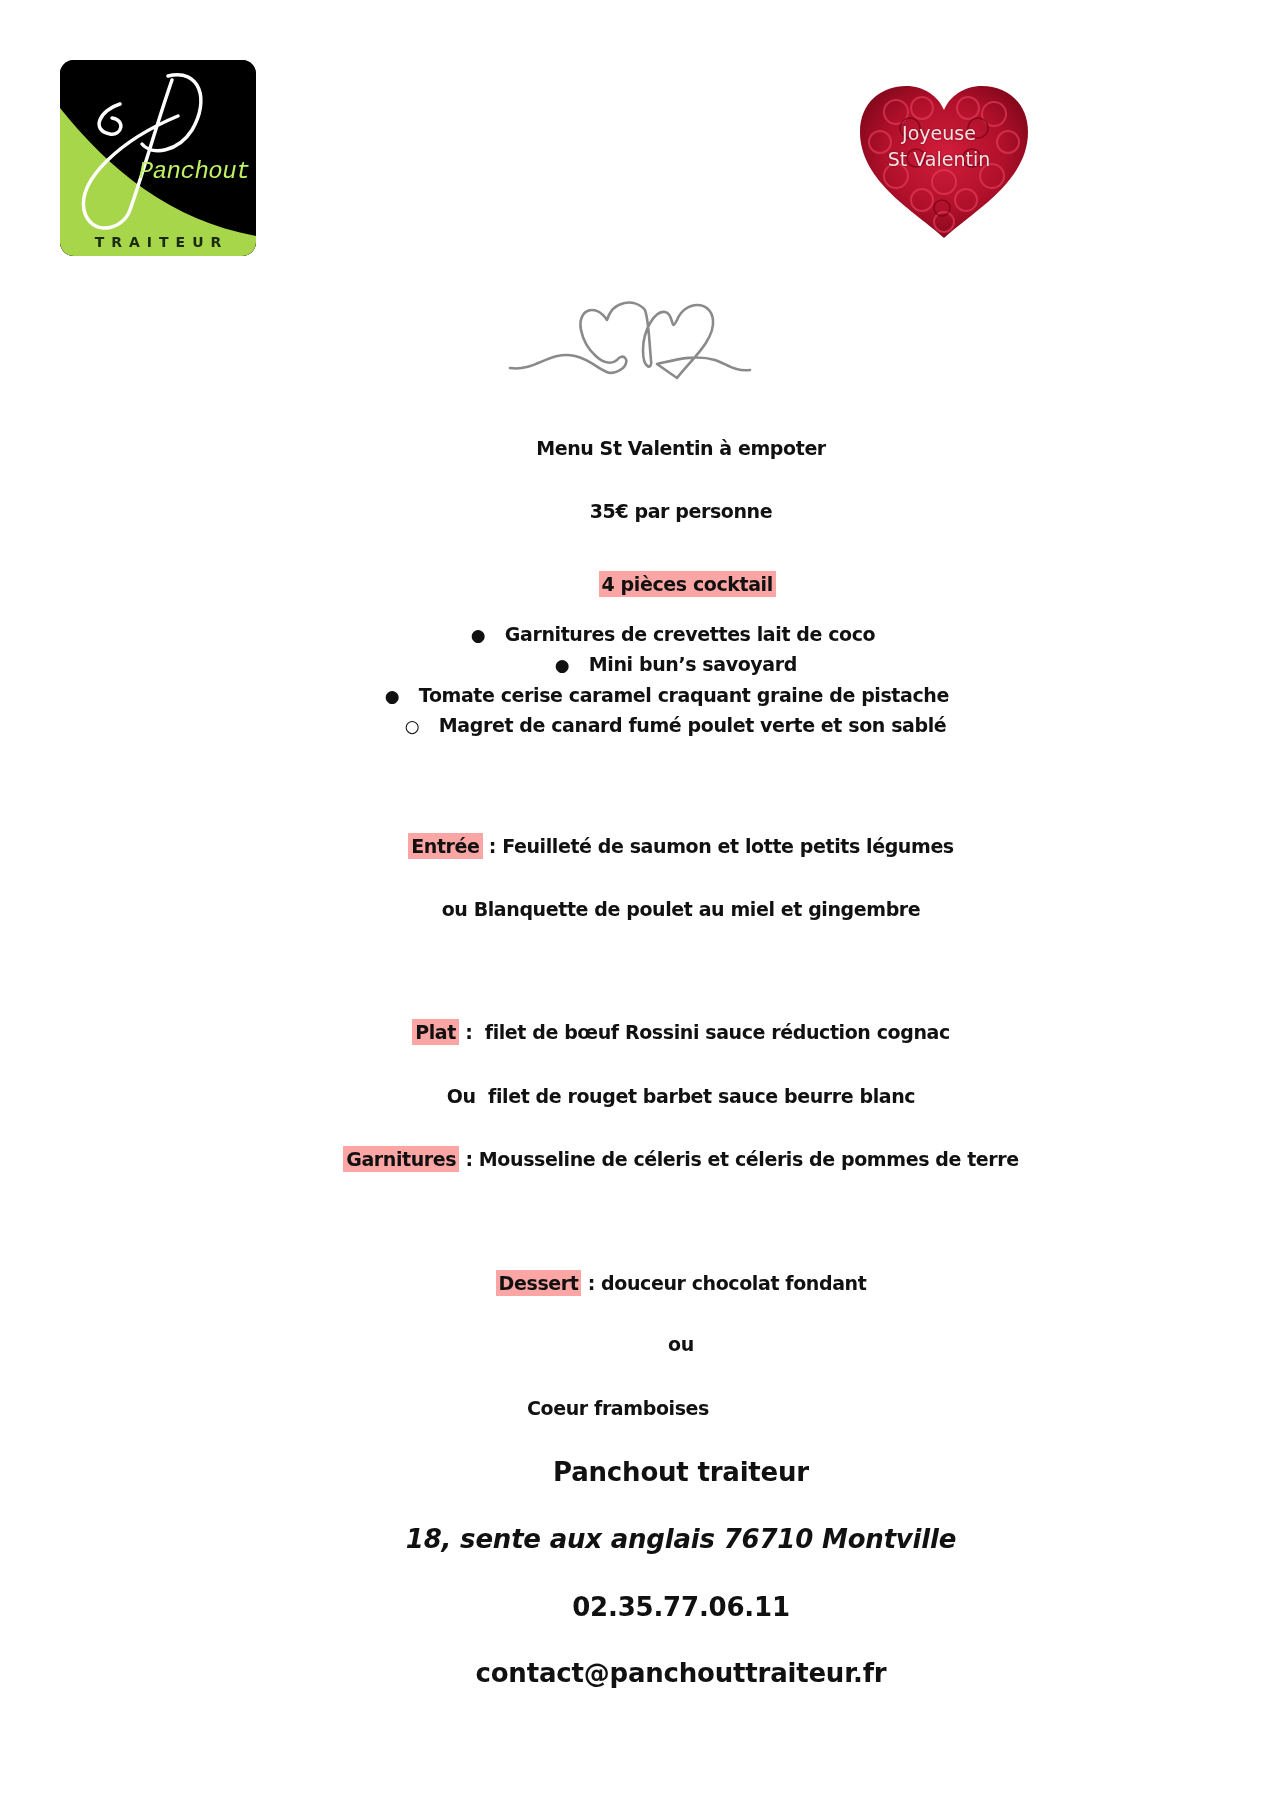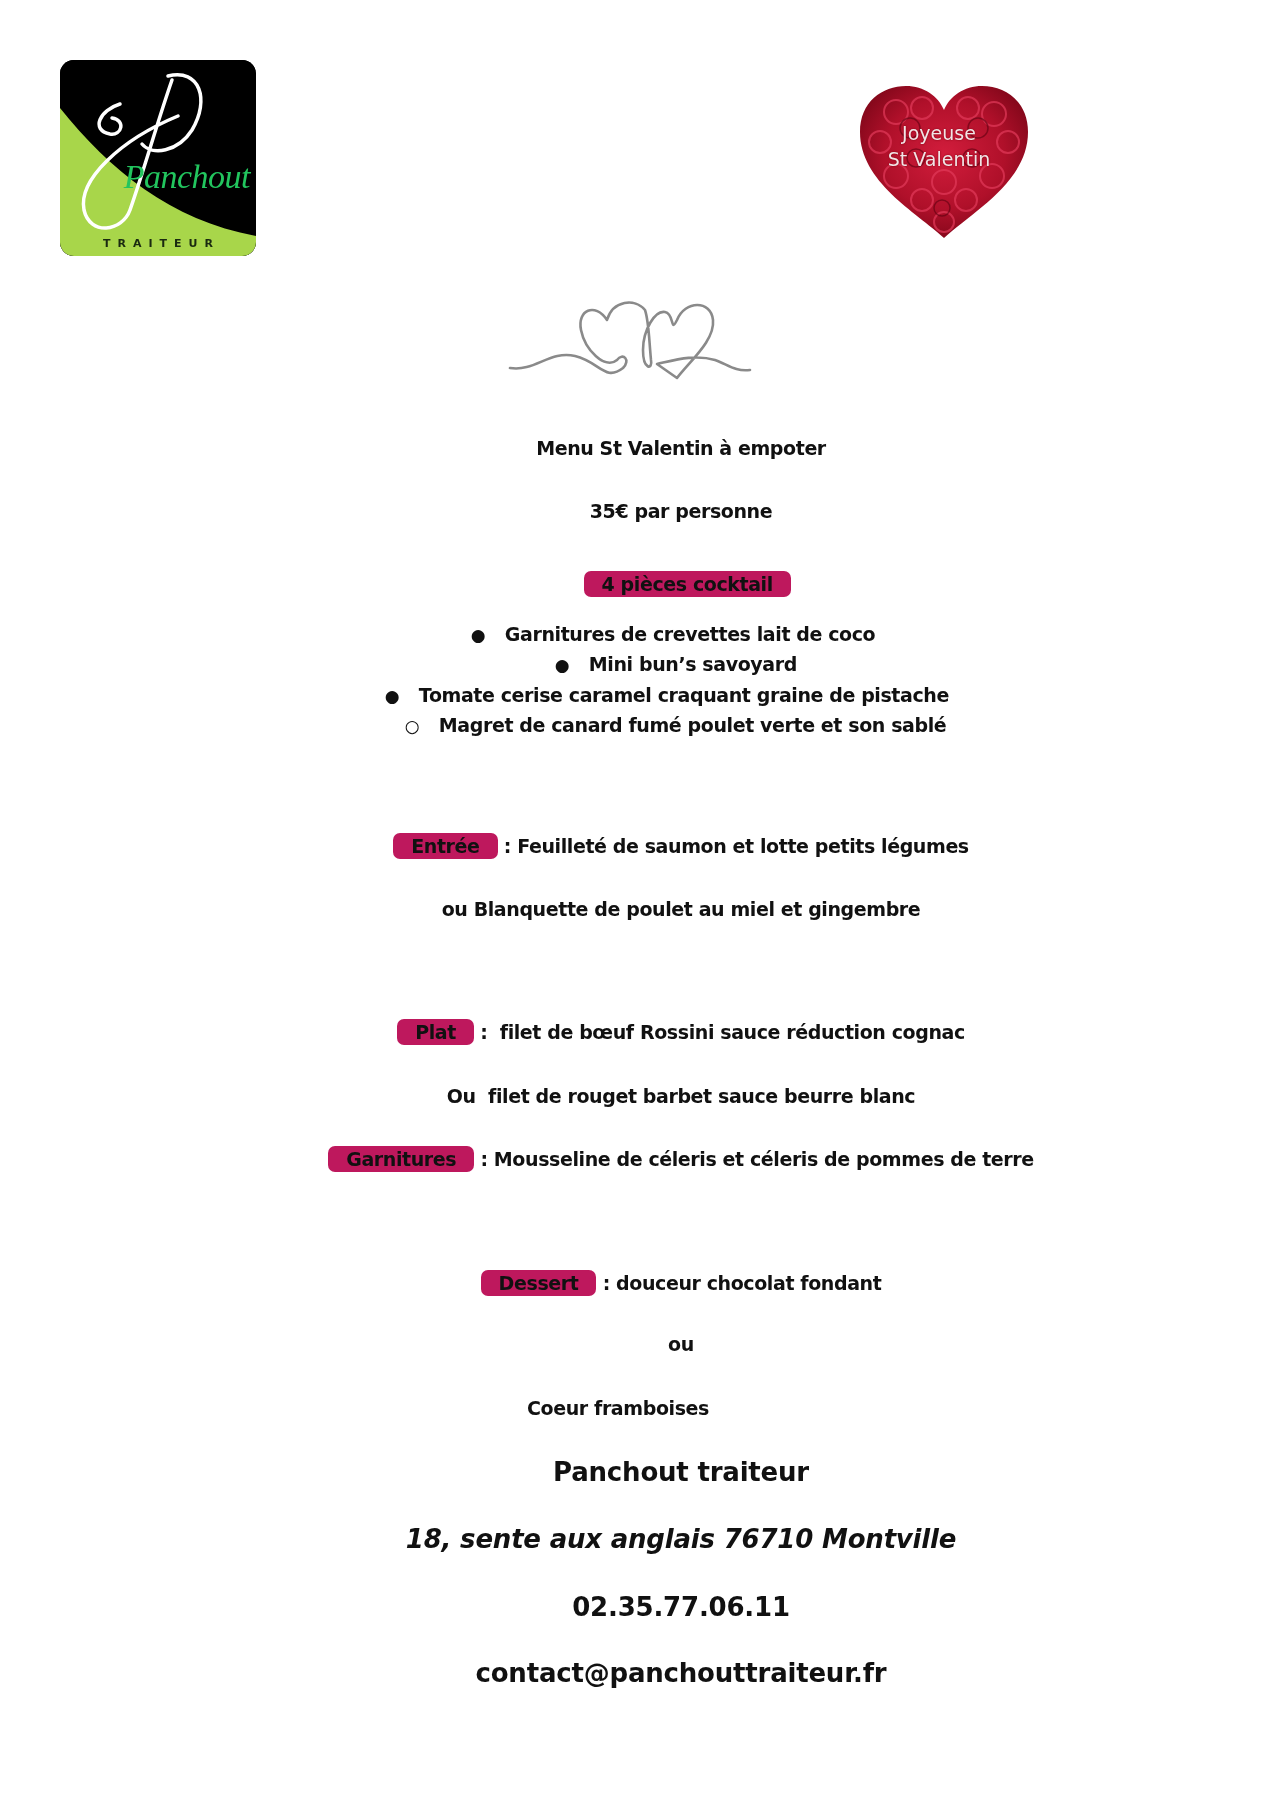--- a/index.html
+++ b/index.html
@@ -26,33 +26,33 @@
       background: #000;
     }
     .logo svg { display: block; }
     .logo-traiteur {
       position: absolute;
       left: 0; right: 0;
       bottom: 6px;
       text-align: center;
       font-family: "DejaVu Sans", sans-serif;
       font-weight: bold;
-      font-size: 11px;
+      font-size: 14px;
       letter-spacing: 7px;
       color: #1a2a10;
       padding-left: 7px;
     }
     .logo-script {
       position: absolute;
       right: 6px;
       top: 98px;
-      font-family: Liberation Serif, serif;
+      font-family: Liberation Mono, monospace;
       font-style: italic;
-      font-size: 34px;
-      color: #22c55e;
+      font-size: 24px;
+      color: #bef264;
       letter-spacing: -0.5px;
     }
     .valentine-heart {
       position: absolute;
       left: 856px;
       top: 82px;
       width: 176px;
       height: 160px;
     }
     .valentine-heart svg { display: block; }
@@ -84,23 +84,23 @@
       white-space: pre;
       transform: translateY(-50%);
       letter-spacing: -0.4px;
       margin-left: 41px;
     }
     .line.big {
       font-size: 26px;
       letter-spacing: -0.2px;
     }
     .hl {
-      background: #be185d;
-      border-radius: 7px;
-      padding: 2px 18px;
+      background: #fca5a5;
+      border-radius: 0;
+      padding: 2px 3px;
     }
     .bullets {
       position: absolute;
       left: 0;
       width: 1280px;
     }
     .bullet-line {
       position: absolute;
       white-space: pre;
       font-weight: bold;

